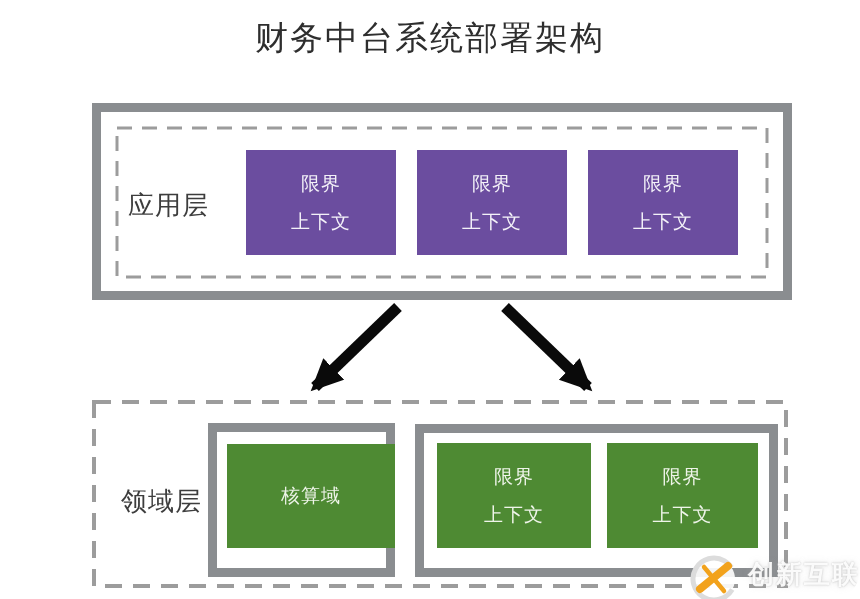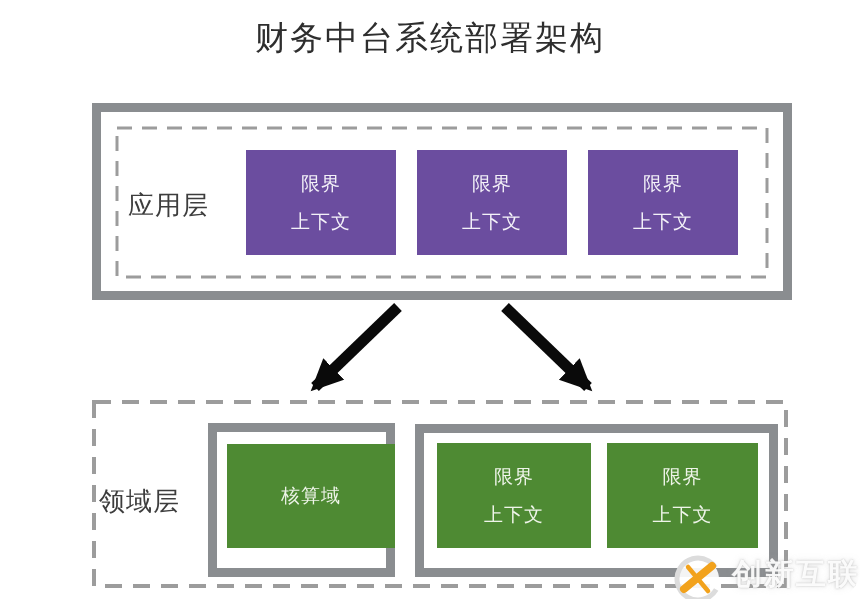--- a/index.html
+++ b/index.html
@@ -48,21 +48,21 @@
   .node.green{background:var(--green);color:#eef4e9;}
   
   .watermark{
     position:absolute;z-index:5;
     right:0;bottom:-6px;
     display:flex;align-items:center;
     pointer-events:none;
   }
   .wm-icon{width:52px;height:52px;}
   .wm-text{
-    font-size:30px;font-weight:bold;letter-spacing:2px;
+    font-size:26px;font-weight:bold;letter-spacing:2px;
     color:rgba(255,255,255,0.92);
     text-shadow:0 0 2px rgba(140,140,140,0.55), 0 0 6px rgba(180,180,180,0.35);
     margin-left:8px;margin-bottom:10px;
   }
 </style>
 </head>
 <body>
 
 <div class="canvas">
 
@@ -93,21 +93,21 @@
   </div>
   <div class="node purple" style="left:417px;top:150px;width:150px;height:105px;">
     <span>限界
 上下文</span>
   </div>
   <div class="node purple" style="left:588px;top:150px;width:150px;height:105px;">
     <span>限界
 上下文</span>
   </div>
 
-  <div class="layer-label" style="left:99px;top:484px;">领域层</div>
+  <div class="layer-label" style="left:121px;top:484px;">领域层</div>
 
   <div class="frame" style="left:208px;top:423px;width:187px;height:154px;"></div>
   <div class="node green" style="left:227px;top:444px;width:168px;height:104px;">
     <span>核算域</span>
   </div>
 
   <div class="frame" style="left:415px;top:424px;width:363px;height:153px;"></div>
   <div class="node green" style="left:437px;top:443px;width:154px;height:105px;">
     <span>限界
 上下文</span>

